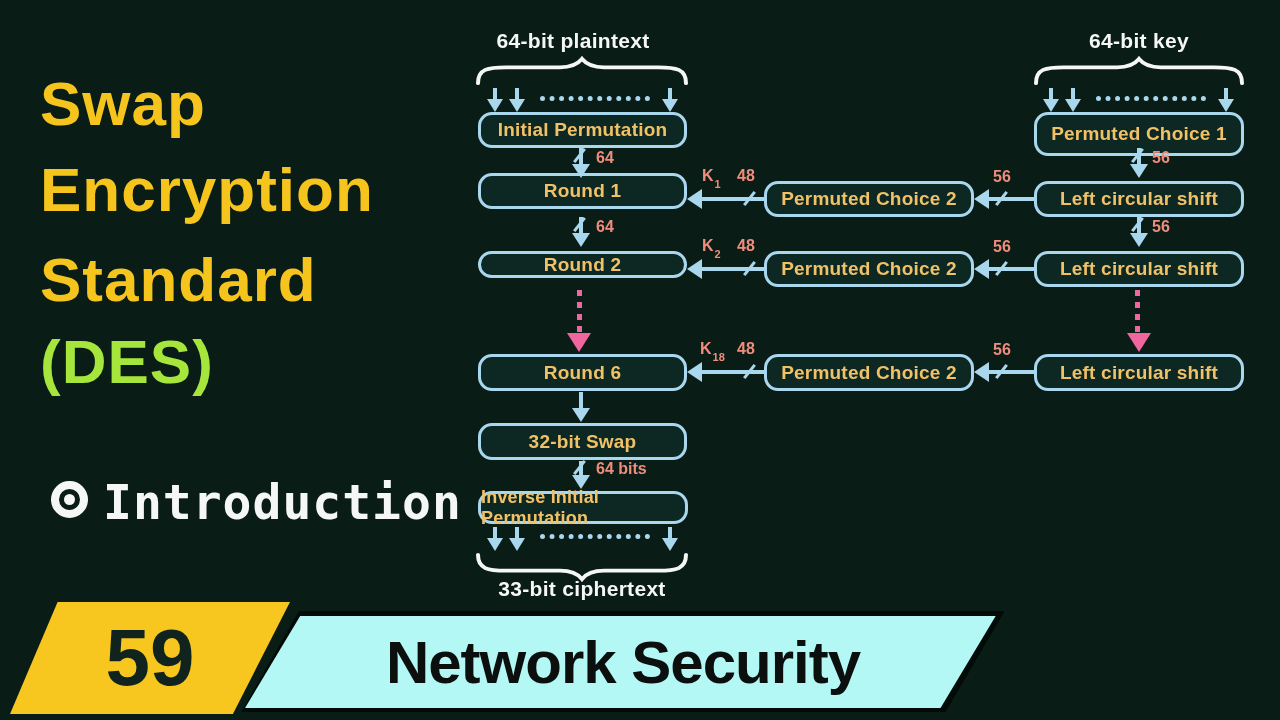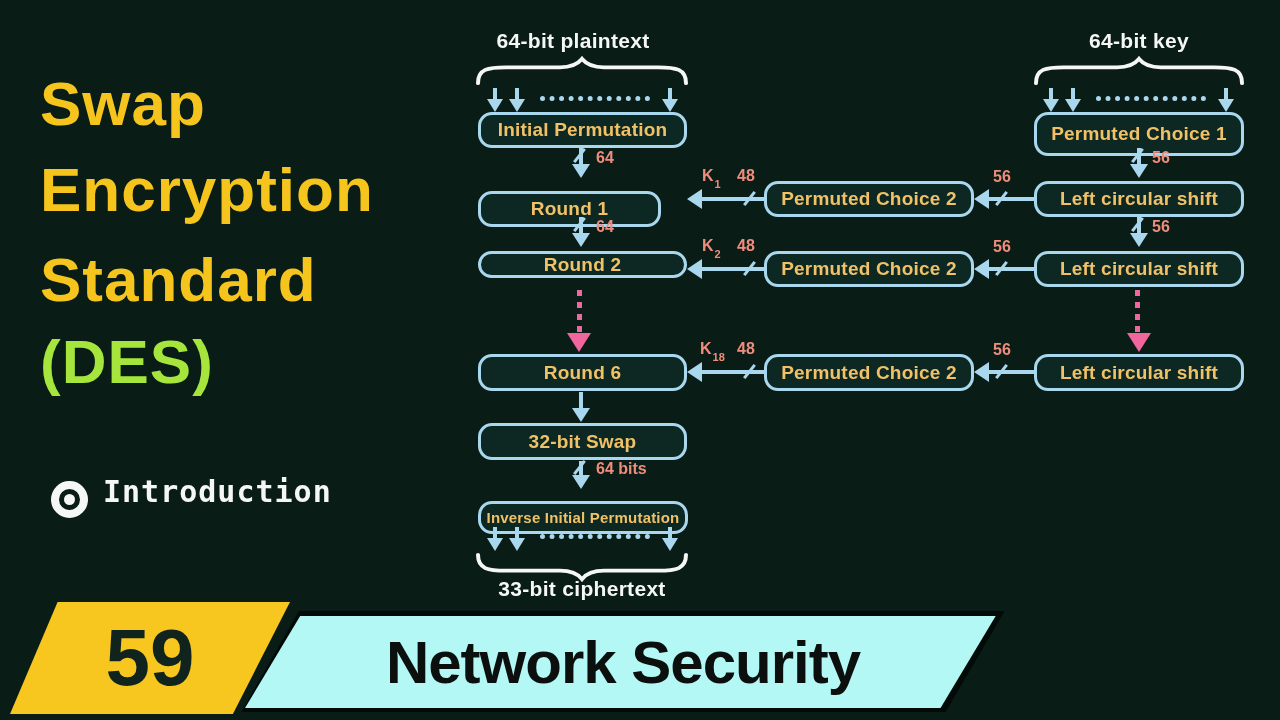--- a/index.html
+++ b/index.html
@@ -22,21 +22,21 @@
     font-family:"Liberation Sans",sans-serif;
   }
   
   .dbox{
     position:absolute;box-sizing:border-box;
     border:3px solid var(--blue);border-radius:14px;
     background:var(--boxfill);color:var(--gold);
     display:flex;align-items:center;justify-content:center;
     font-weight:700;font-size:19px;letter-spacing:.2px;
   }
-  .dbox.small{font-size:15px;margin-top:10px;}
+  .dbox.small{font-size:18px;}
   
   .gl{
     position:absolute;color:var(--white);font-weight:700;font-size:21px;
     text-align:center;letter-spacing:.3px;
   }
   
   .brace{position:absolute;overflow:visible;}
   
   .feed{position:absolute;width:16px;height:24px;}
   .feed::before{content:"";position:absolute;left:6px;top:0;width:4px;height:12px;background:var(--blue);}
@@ -64,21 +64,21 @@
   
   .tline{position:absolute;left:40px;color:var(--title-yellow);
     font-weight:900;font-size:62px;line-height:1;letter-spacing:1px;}
   .tline.green{color:var(--green);}
   
   .intro-icon{position:absolute;left:51px;top:481px;width:37px;height:37px;
     border:8px solid var(--white);border-radius:50%;box-sizing:border-box;}
   .intro-icon::after{content:"";position:absolute;left:50%;top:50%;width:11px;height:11px;margin:-5.5px 0 0 -5.5px;
     background:var(--white);border-radius:50%;}
   .intro-label{position:absolute;left:103px;top:474px;color:var(--white);
-    font-family:"DejaVu Sans Mono",monospace;font-weight:700;font-size:30px;letter-spacing:1px;}
+    font-family:"DejaVu Sans Mono",monospace;font-weight:700;font-size:48px;letter-spacing:1px;}
   
   .badge{position:absolute;left:10px;top:602px;width:280px;height:112px;
     background:var(--badge-yellow);
     clip-path:polygon(17% 0,100% 0,79.6% 100%,0 100%);
     display:flex;align-items:center;justify-content:center;
     color:#10241d;font-weight:900;font-size:80px;}
   .banner-outline{position:absolute;left:239px;top:611px;width:768px;height:101px;
     background:#030b08;
     clip-path:polygon(7.8% 0,99.7% 0,92% 100%,0.3% 100%);}
   .banner{position:absolute;left:245px;top:616px;width:756px;height:92px;
@@ -112,21 +112,21 @@
   <div class="gl" style="left:1014px;top:29px;width:250px">64-bit key</div>
   <svg class="brace" style="left:1034px;top:57px" width="210" height="28" viewBox="0 0 212 30" preserveAspectRatio="none">
     <path d="M2,28 C2,13 12,11 30,11 L84,11 C98,11 103,6 106,2 C109,6 114,11 128,11 L182,11 C200,11 210,13 210,28" fill="none" stroke="#f5f7f6" stroke-width="4" stroke-linecap="round"></path>
   </svg>
   <div class="feed" style="left:1043px;top:88px"></div>
   <div class="feed" style="left:1065px;top:88px"></div>
   <div class="dots" style="left:1096px;top:96px;width:110px"></div>
   <div class="feed" style="left:1218px;top:88px"></div>
 
   <div class="dbox" style="left:478px;top:112px;width:209px;height:36px">Initial Permutation</div>
-  <div class="dbox" style="left:478px;top:191px;width:183px;height:36px">Round 1</div>
+  <div class="dbox" style="left:478px;top:173px;width:209px;height:36px">Round 1</div>
   <div class="dbox" style="left:478px;top:251px;width:209px;height:27px">Round 2</div>
   <div class="dbox" style="left:478px;top:354px;width:209px;height:37px">Round 6</div>
   <div class="dbox" style="left:478px;top:423px;width:209px;height:37px">32-bit Swap</div>
   <div class="dbox small" style="left:478px;top:491px;width:210px;height:33px">Inverse Initial Permutation</div>
 
   <div class="dbox" style="left:764px;top:181px;width:210px;height:36px">Permuted Choice 2</div>
   <div class="dbox" style="left:764px;top:251px;width:210px;height:36px">Permuted Choice 2</div>
   <div class="dbox" style="left:764px;top:354px;width:210px;height:37px">Permuted Choice 2</div>
 
   <div class="dbox" style="left:1034px;top:112px;width:210px;height:44px">Permuted Choice 1</div>

